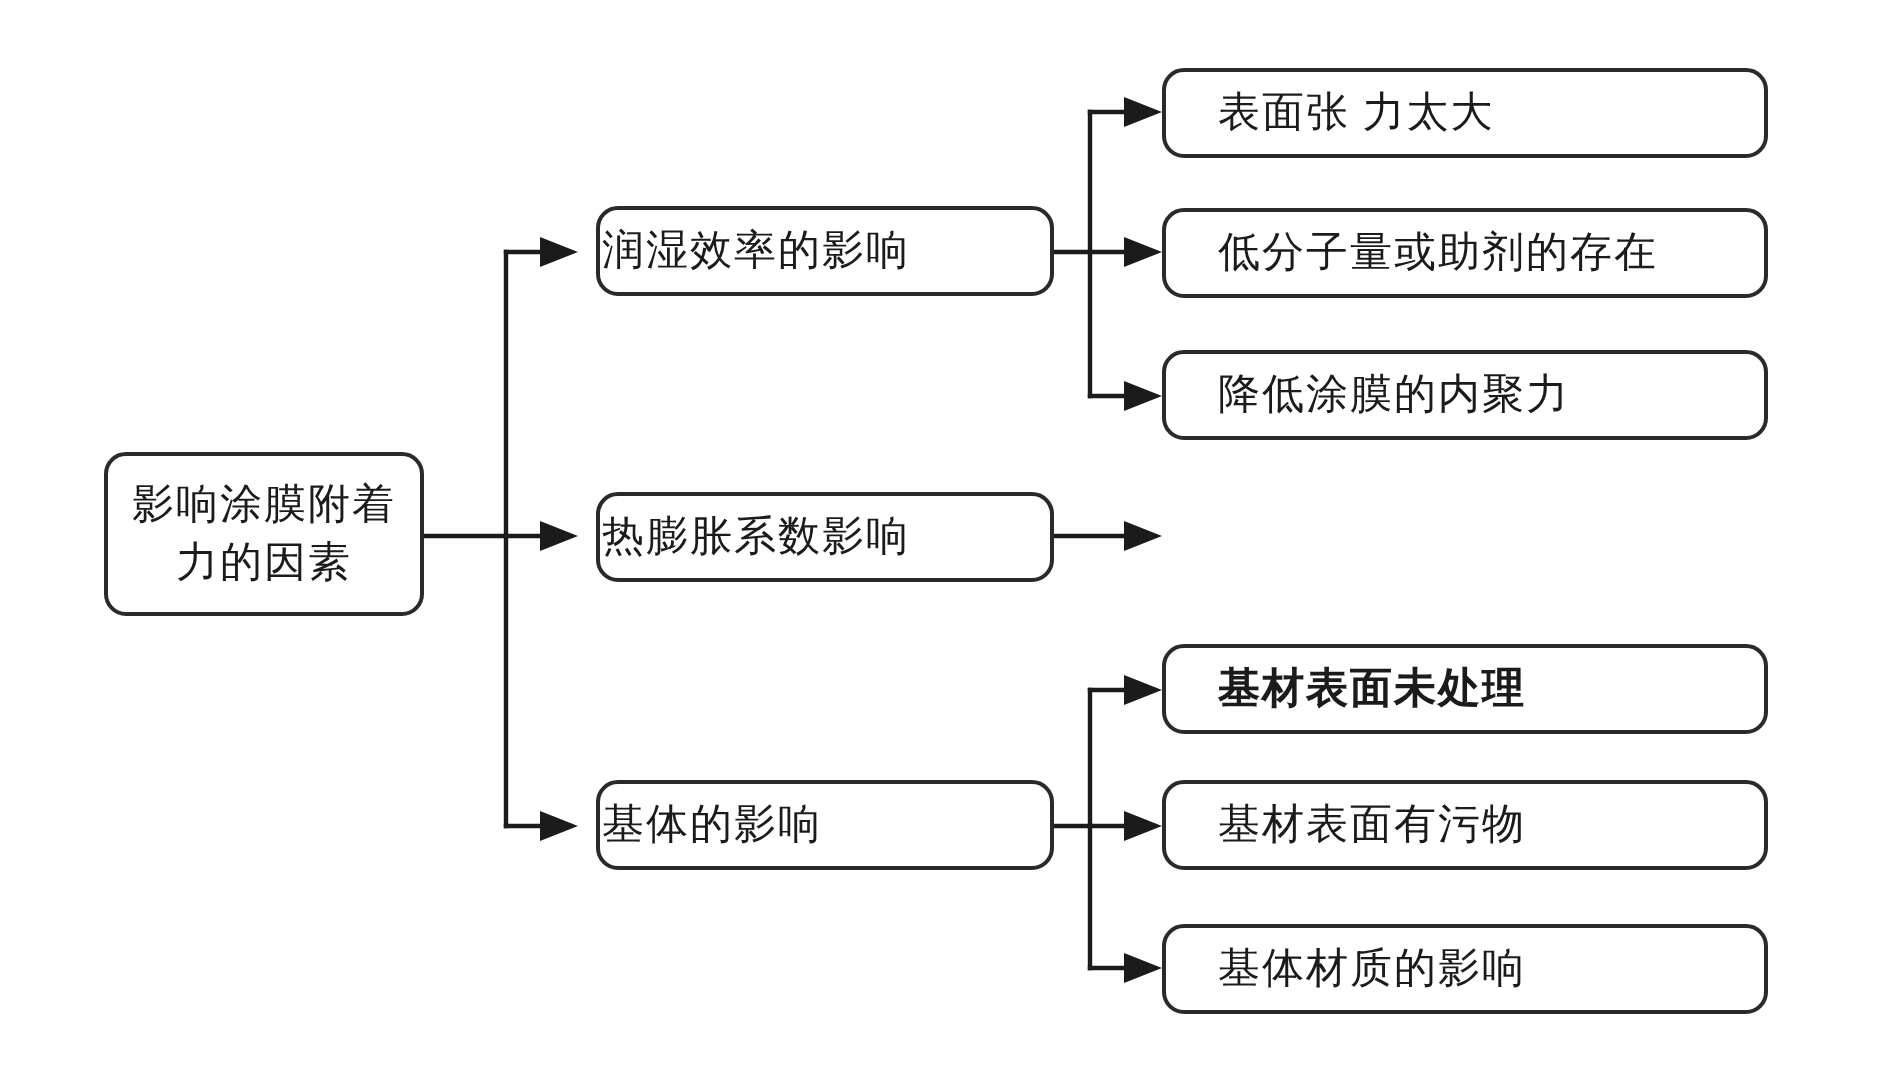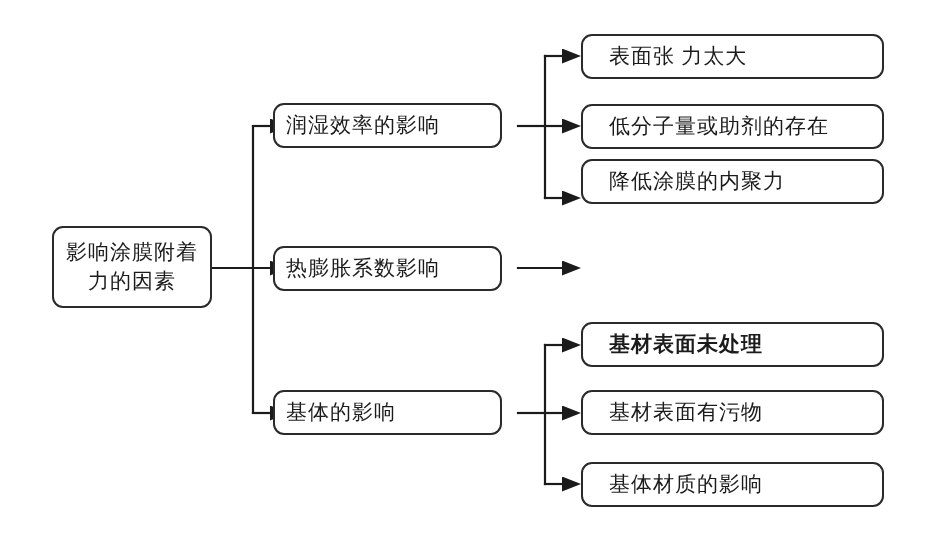--- a/index.html
+++ b/index.html
@@ -38,35 +38,35 @@
   }
   .root {
     left: 52px;  top: 226px;
     width: 160px; height: 82px;
     justify-content: center;
     text-align: center;
     white-space: normal;
     padding: 0 6px;
   }
   .mid {
-    left: 273px;
+    left: 298px;
     width: 229px; height: 45px;
-    padding-left: 11px;
+    padding-left: 1px;
   }
   .mid1 { top: 103px; }
   .mid2 { top: 246px; }
   .mid3 { top: 390px; }
   .leaf {
     left: 581px;
     width: 303px; height: 45px;
     padding-left: 26px;
   }
   .leaf1 { top: 34px; }
   .leaf2 { top: 104px; align-items: center; }
-  .leaf3 { top: 159px; font-family: Liberation Serif, serif; }
+  .leaf3 { top: 175px; font-family: Liberation Serif, serif; }
   .leaf4 { top: 246px; }
   .leaf5 { top: 322px; font-weight: bold; }
   .leaf6 { top: 390px; }
   .leaf7 { top: 462px; }
 </style>
 </head>
 <body>
 
 <div id="canvas">
 

